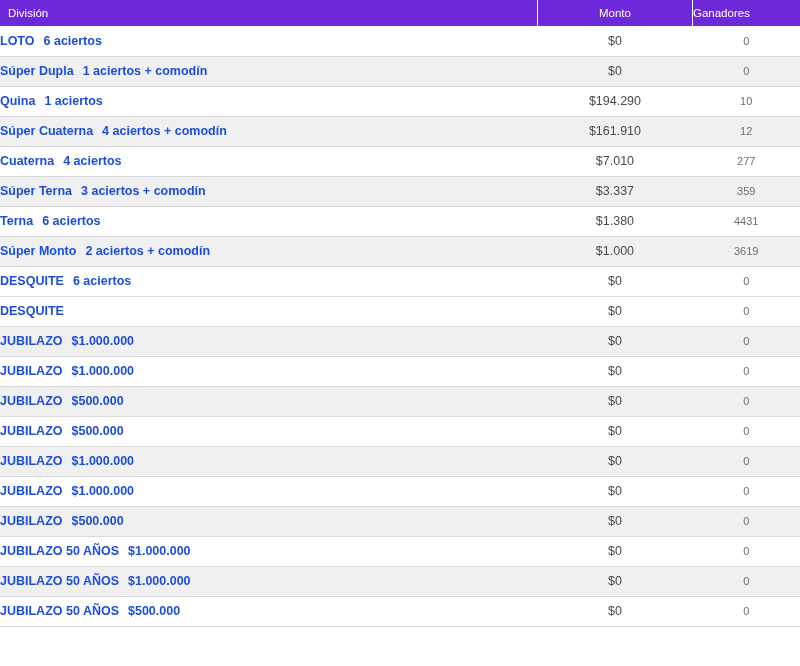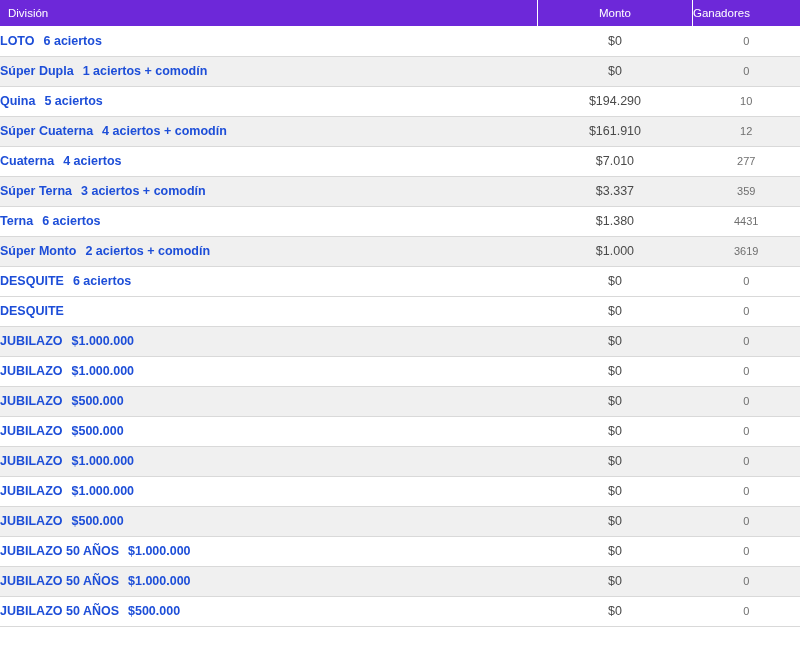--- a/index.html
+++ b/index.html
@@ -102,21 +102,21 @@
           <td class="cell-division"><span class="div-name">LOTO</span><span class="div-detail">6 aciertos</span></td>
           <td class="cell-monto">$0</td>
           <td class="cell-ganadores">0</td>
         </tr>
         <tr class="odd">
           <td class="cell-division"><span class="div-name">Súper Dupla</span><span class="div-detail">1 aciertos + comodín</span></td>
           <td class="cell-monto">$0</td>
           <td class="cell-ganadores">0</td>
         </tr>
         <tr class="even">
-          <td class="cell-division"><span class="div-name">Quina</span><span class="div-detail">5 aciertos</span></td>
+          <td class="cell-division"><span class="div-name">Quina</span><span class="div-detail">1 aciertos</span></td>
           <td class="cell-monto">$194.290</td>
           <td class="cell-ganadores">10</td>
         </tr>
         <tr class="odd">
           <td class="cell-division"><span class="div-name">Súper Cuaterna</span><span class="div-detail">4 aciertos + comodín</span></td>
           <td class="cell-monto">$161.910</td>
           <td class="cell-ganadores">12</td>
         </tr>
         <tr class="even">
           <td class="cell-division"><span class="div-name">Cuaterna</span><span class="div-detail">4 aciertos</span></td>

